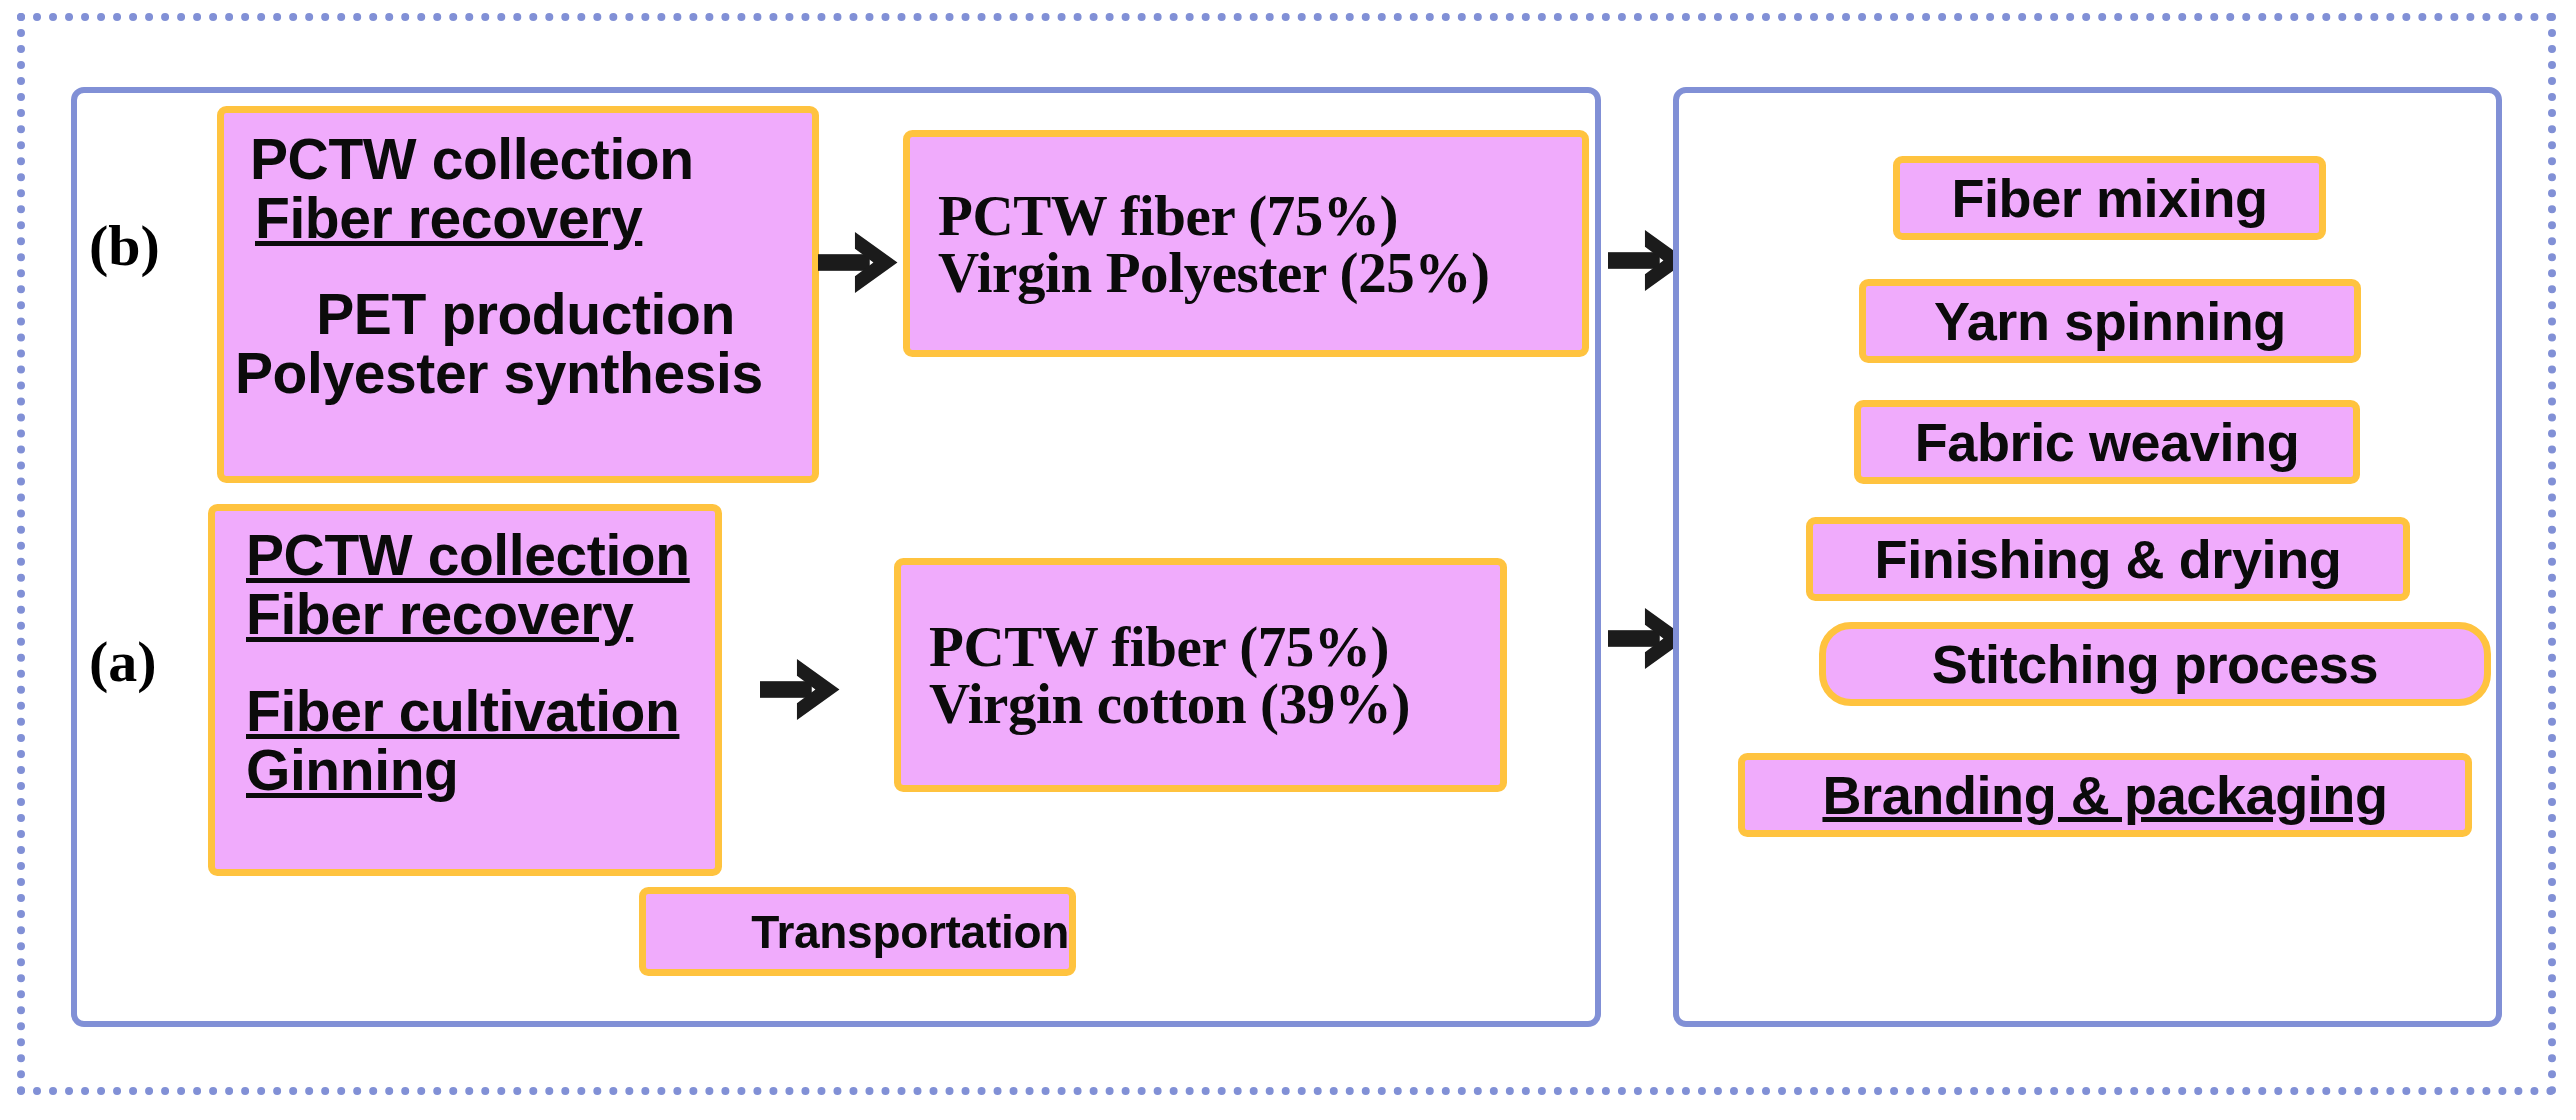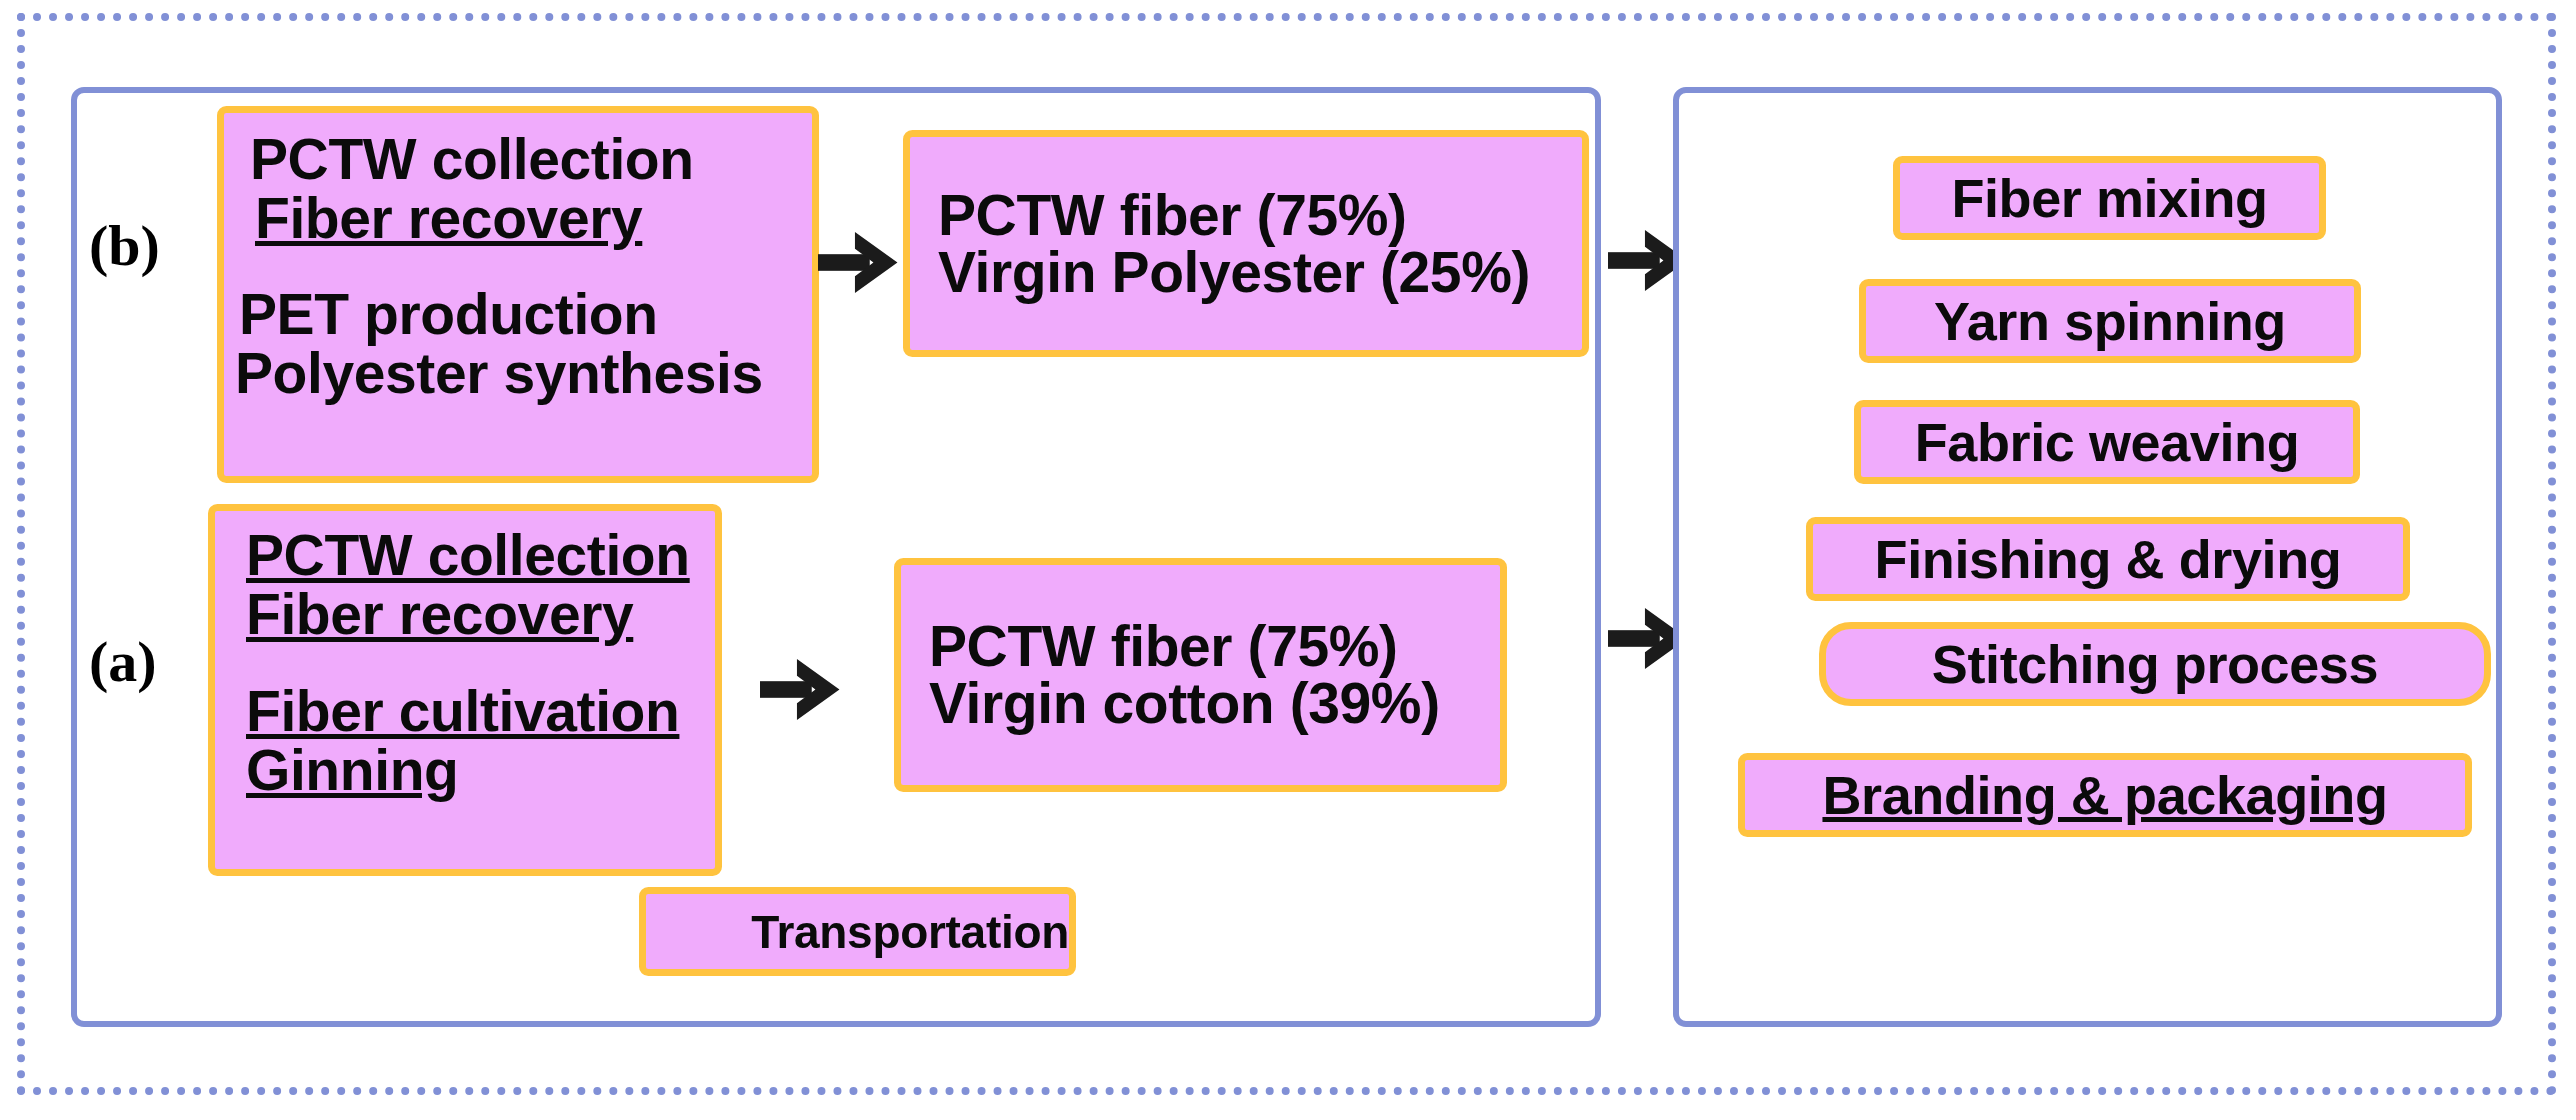--- a/index.html
+++ b/index.html
@@ -104,35 +104,36 @@
     font-size: 57px;
     line-height: 1.04;
     white-space: nowrap;
     letter-spacing: -0.4px;
   }
   .stage-gap {
     height: 37px;
   }
   .indent-s { padding-left: 26px; }
   .indent-m { padding-left: 31px; text-decoration: underline; }
-  .indent-l { padding-left: 15px; }
+  .indent-l { padding-left: 15px; text-align: center; }
   .indent-xs { padding-left: 11px; }
 
   .blend-line {
     font-size: 57px;
     line-height: 1.0;
     white-space: nowrap;
     letter-spacing: -0.4px;
     padding-left: 28px;
   }
   .blend-inner {
     height: 100%;
     display: flex;
     flex-direction: column;
     justify-content: center;
+    font-family: Liberation Serif, serif;
   }
 
   #transport-label {
     font-size: 46px;
     letter-spacing: -0.3px;
     white-space: nowrap;
   }
 
   
   .branch-label {

